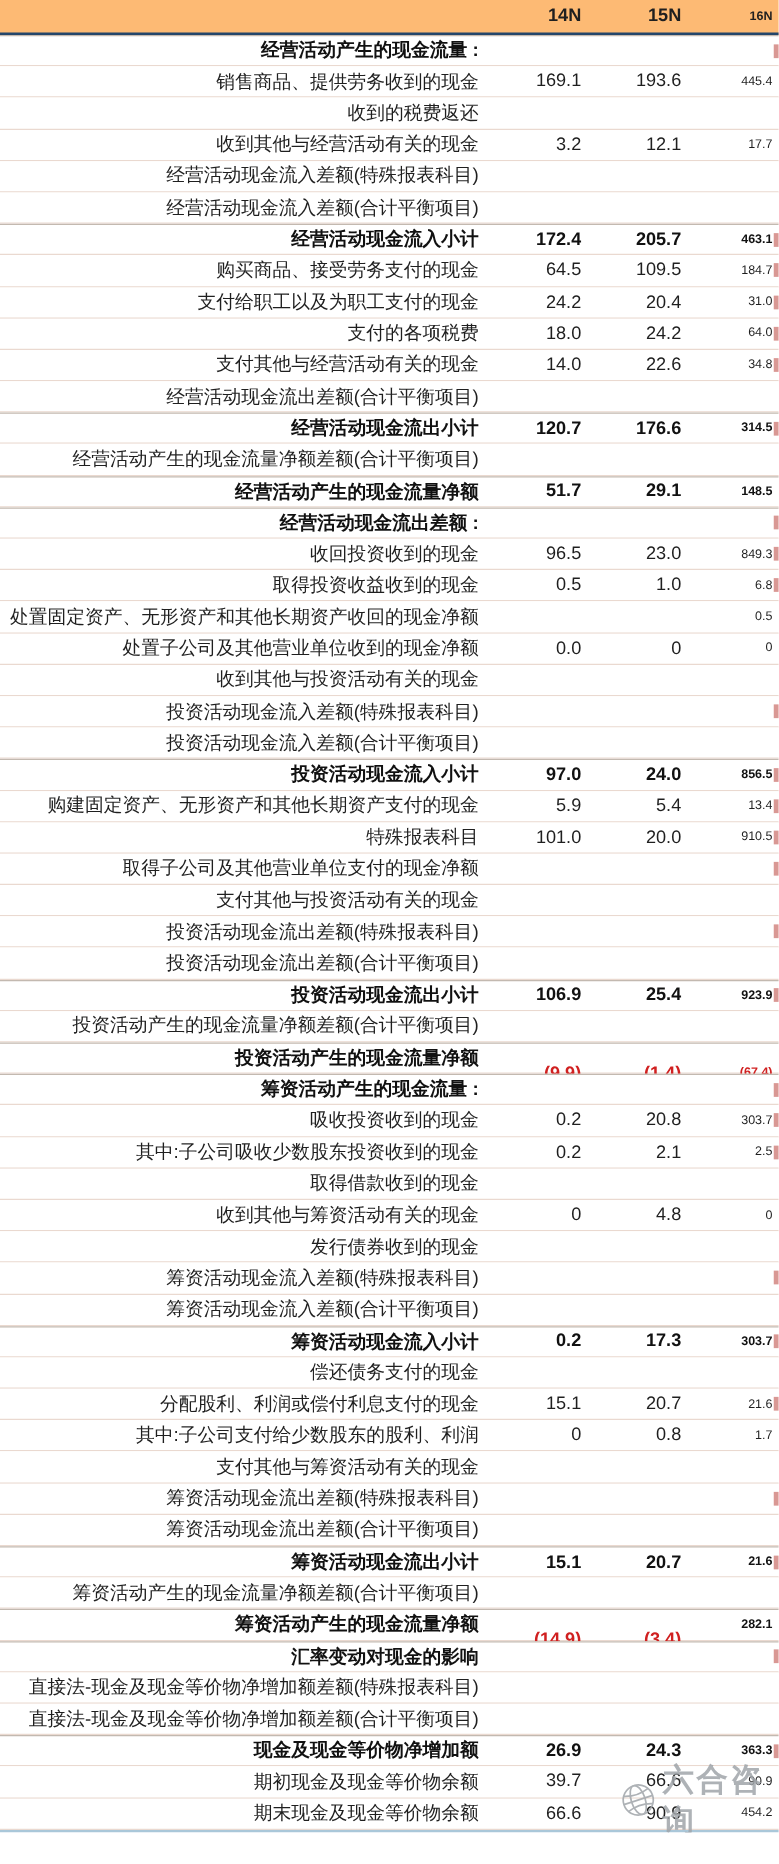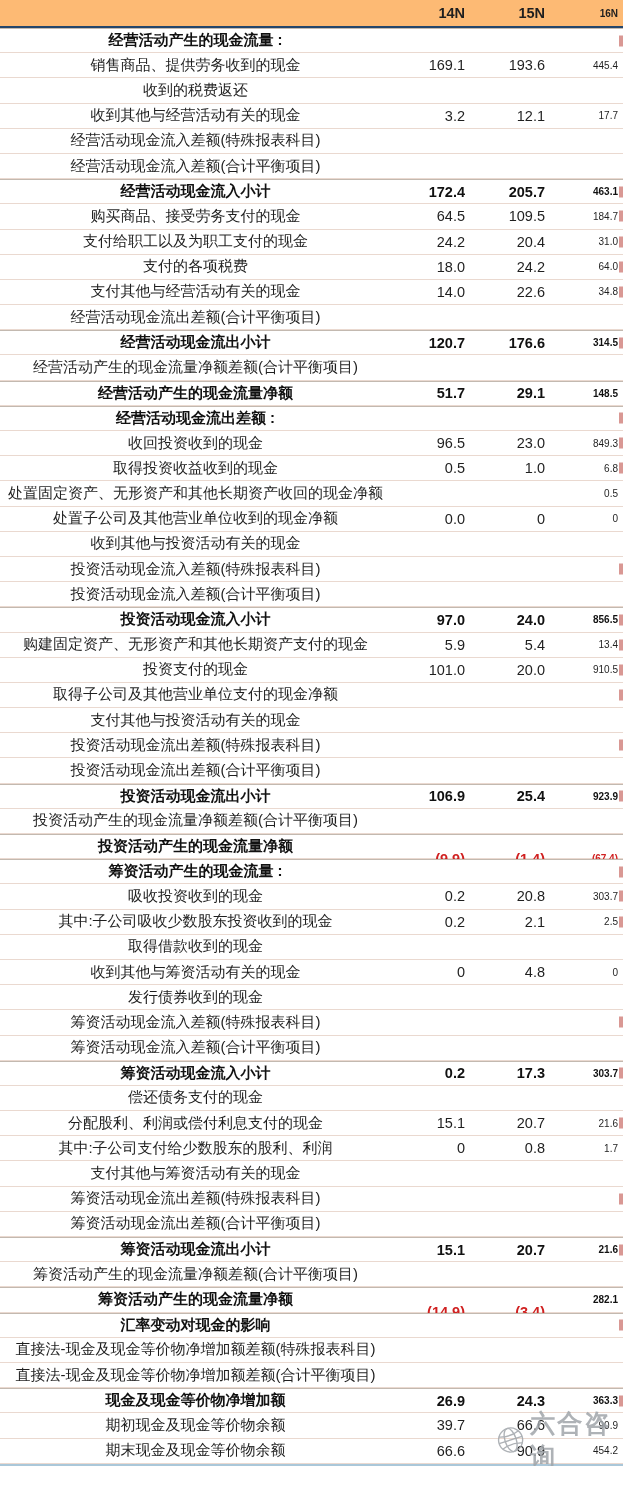--- a/index.html
+++ b/index.html
@@ -2,21 +2,21 @@
 <html><head>
 <meta charset="utf-8">
 <style>
   html,body{margin:0;padding:0;background:#ffffff;}
   body{width:623px;font-family:"Liberation Sans","DejaVu Sans",sans-serif;-webkit-font-smoothing:antialiased;}
   .table{width:623px;position:relative;border-bottom:2px solid #aac7d9;box-sizing:border-box;}
   .thead{display:flex;align-items:center;height:28px;background:#fdba74;border-bottom:2px solid #24466b;box-sizing:border-box;padding-right:5px;}
   .thead .cell{font-weight:700;font-size:15px;color:#14273f;}
   .row{display:flex;align-items:center;height:25.19px;border-bottom:1px solid #ead9d0;box-sizing:border-box;padding-right:5px;position:relative;background:#fff;}
   .cell{white-space:nowrap;overflow:hidden;}
-  .cell.label{flex:1;padding-left:8px;text-align:center;font-size:15px;color:#1f1f1f;}
+  .cell.label{flex:1;padding-left:8px;text-align:right;font-size:15px;color:#1f1f1f;}
   .cell.n1{width:82px;text-align:right;font-size:14.5px;color:#1f1f1f;}
   .cell.n2{width:80px;text-align:right;font-size:14.5px;color:#1f1f1f;}
   .cell.n3{width:73px;text-align:right;font-size:10px;color:#1f1f1f;}
   .row.bold{border-top:1px solid #c3b9b0;}
   .row.bold .cell{font-weight:700;color:#111;}
   .cell.neg{color:#d02020 !important;margin-top:24px;}
   .tick{position:absolute;right:0;top:50%;transform:translateY(-50%);width:4px;height:11px;background:#c0544c;opacity:.6;}
   .watermark{position:absolute;left:496px;top:1393px;display:flex;align-items:center;gap:5px;color:#999ea3;opacity:.85;pointer-events:none;z-index:5;margin-top:14px;}
   .watermark .wm-text{font-size:25px;font-weight:700;letter-spacing:2px;color:#a0a5aa;}
   .watermark svg{display:block;}
@@ -190,21 +190,21 @@
         <span class="tick"></span>
       </div>
       <div class="row">
         <div class="cell label">购建固定资产、无形资产和其他长期资产支付的现金</div>
         <div class="cell n1">5.9</div>
         <div class="cell n2">5.4</div>
         <div class="cell n3">13.4</div>
         <span class="tick"></span>
       </div>
       <div class="row">
-        <div class="cell label">投资支付的现金</div>
+        <div class="cell label">特殊报表科目</div>
         <div class="cell n1">101.0</div>
         <div class="cell n2">20.0</div>
         <div class="cell n3">910.5</div>
         <span class="tick"></span>
       </div>
       <div class="row">
         <div class="cell label">取得子公司及其他营业单位支付的现金净额</div>
         <div class="cell n1"></div>
         <div class="cell n2"></div>
         <div class="cell n3"></div>

